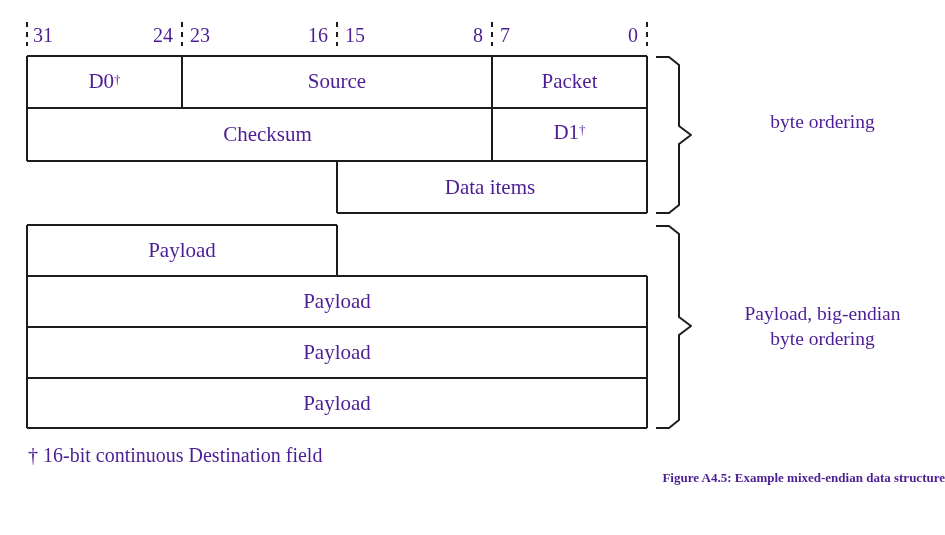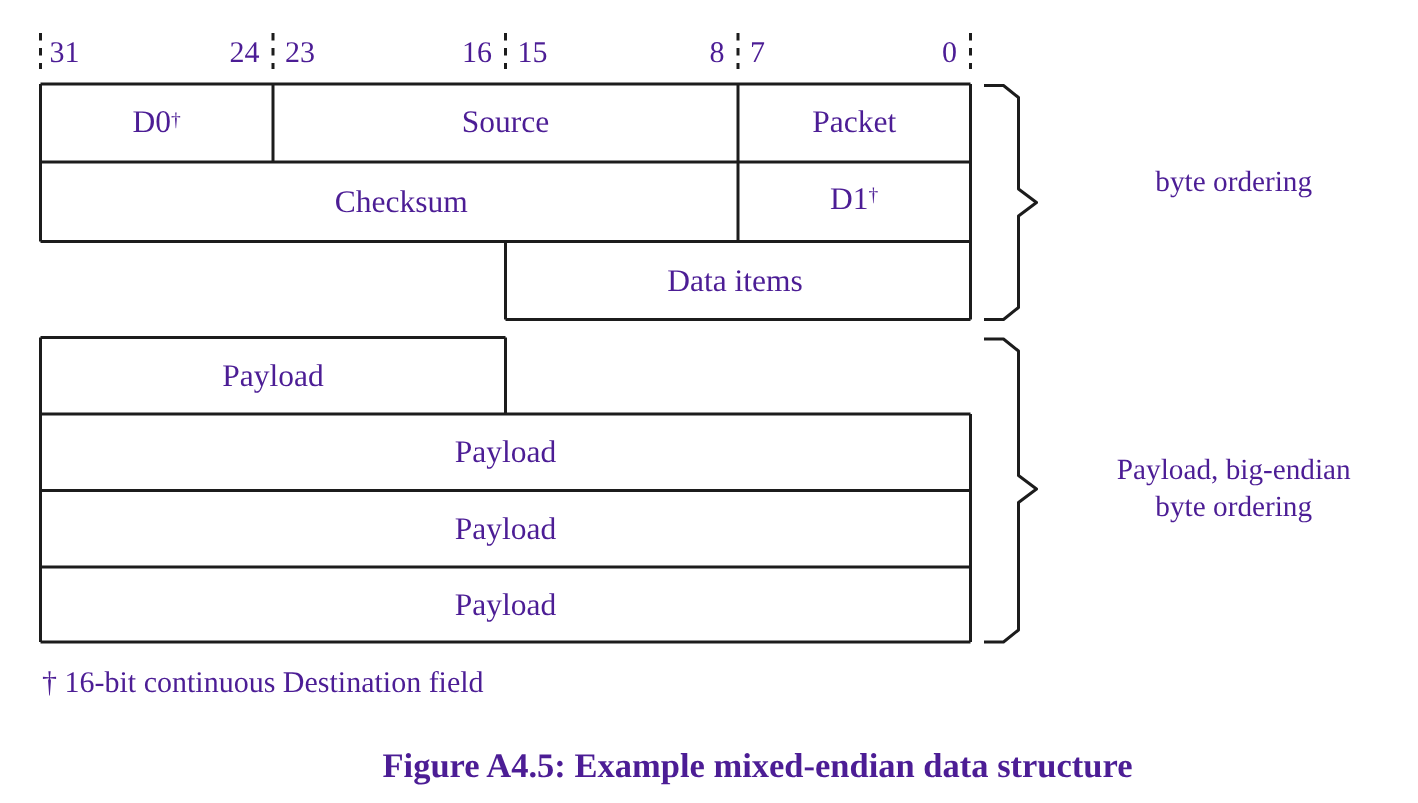--- a/index.html
+++ b/index.html
@@ -72,24 +72,24 @@
     position: absolute;
     left: 28px;
     top: 444px;
     font-size: 20px;
     line-height: 23px;
     white-space: nowrap;
   }
   .caption {
     position: absolute;
     left: 255px;
-    top: 498px;
+    top: 470px;
     width: 690px;
-    text-align: left;
-    font-size: 23px;
+    text-align: right;
+    font-size: 13px;
     font-weight: bold;
     white-space: nowrap;
   }
 </style>
 </head>
 <body>
 
 <div id="stage">
 
   <svg id="diagram-svg" viewBox="0 0 945 535" xmlns="http://www.w3.org/2000/svg">

